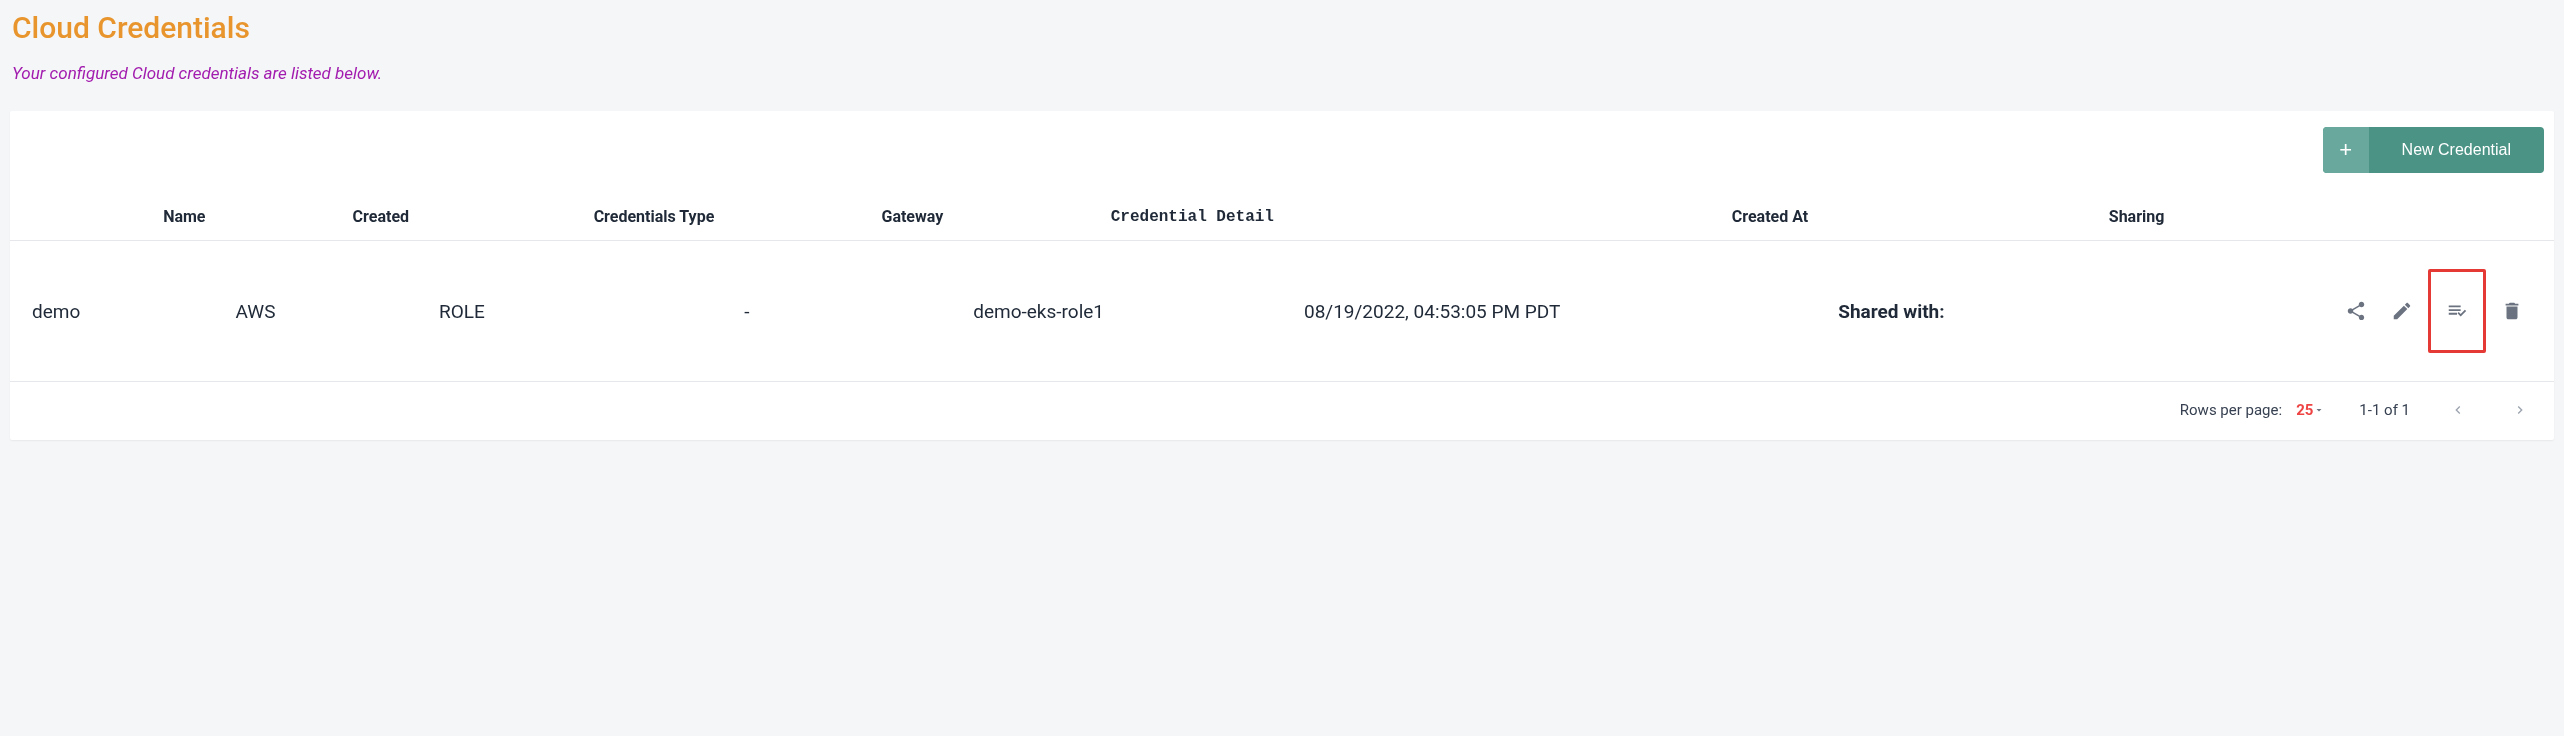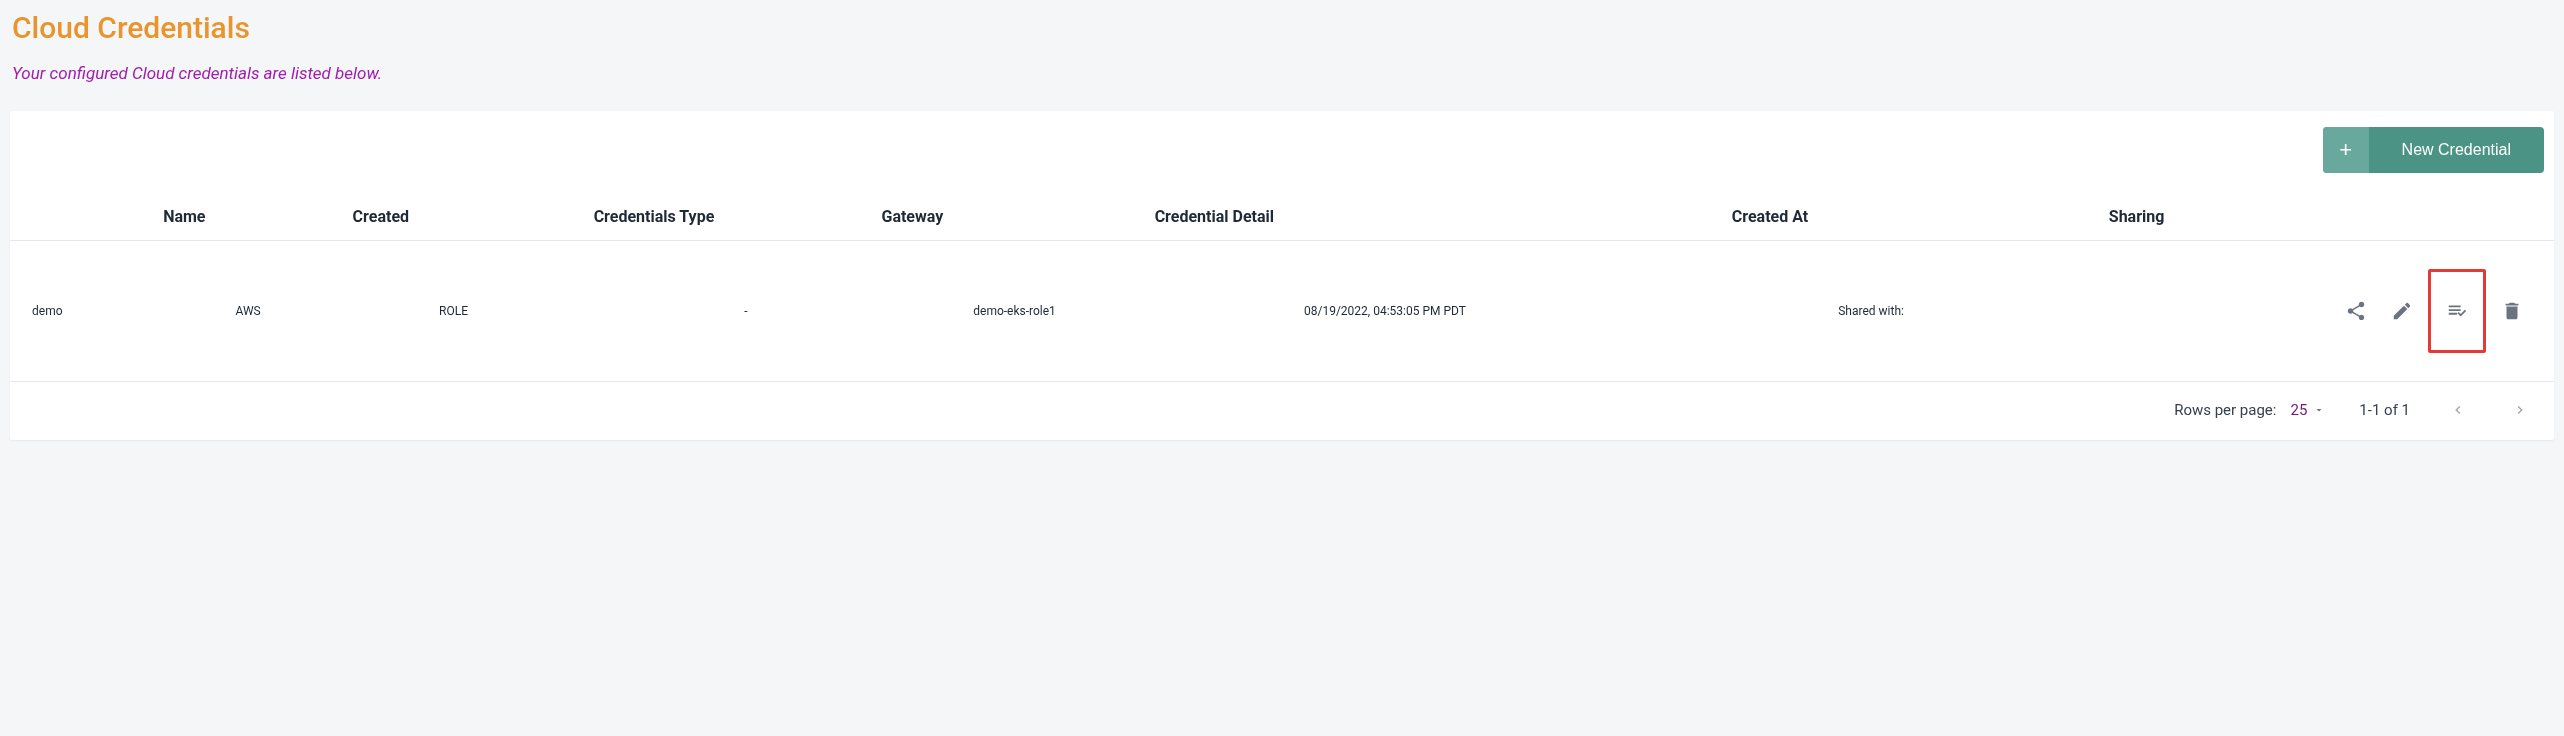--- a/index.html
+++ b/index.html
@@ -69,27 +69,27 @@
     thead th {
       text-align: right;
       font-weight: 700;
       font-size: 16px;
       color: #1f2937;
       padding: 14px 8px 14px 22px;
       border-bottom: 1px solid #e5e7eb;
     }
     tbody td {
       padding: 28px 8px 28px 22px;
-      font-size: 12px;
+      font-size: 19px;
       color: #1f2937;
       border-bottom: 1px solid #e5e7eb;
       vertical-align: middle;
     }
     .sharing-cell {
-      font-weight: 400;
+      font-weight: 700;
     }
     .actions-cell {
       display: flex;
       align-items: center;
       gap: 6px;
       justify-content: flex-end;
       padding-right: 14px;
     }
     .icon-btn {
       width: 40px;
@@ -122,23 +122,23 @@
       text-align: right;
     }
     .rows-per-page {
       display: flex;
       align-items: center;
       gap: 14px;
     }
     .rows-select {
       display: flex;
       align-items: center;
-      gap: 6px;
-      cursor: pointer;
-      color: #701a75;
+      cursor: pointer;
+      color: #ef4444;
+      font-weight: bold;
     }
     .rows-select svg {
       width: 12px;
       height: 12px;
       fill: #6b7280;
     }
     .page-arrow {
       width: 28px;
       height: 28px;
       display: flex;
@@ -148,21 +148,21 @@
     }
     .page-arrow svg {
       width: 16px;
       height: 16px;
       fill: #9ca3af;
     }
     .col-name { width: 8%; }
     .col-provider { width: 8%; }
     .col-type { width: 12%; }
     .col-gateway { width: 9%; }
-    .col-detail { width: 13%; }
+    .col-detail { width: 13%; font-family: Liberation Mono, monospace; }
     .col-created { width: 21%; }
     .col-sharing { width: 14%; }
     .col-actions { width: 15%; }
   </style>
 </head>
 <body>
 
 <h1 class="page-title">Cloud Credentials</h1>
 <p class="page-subtitle">Your configured Cloud credentials are listed below.</p>
 

